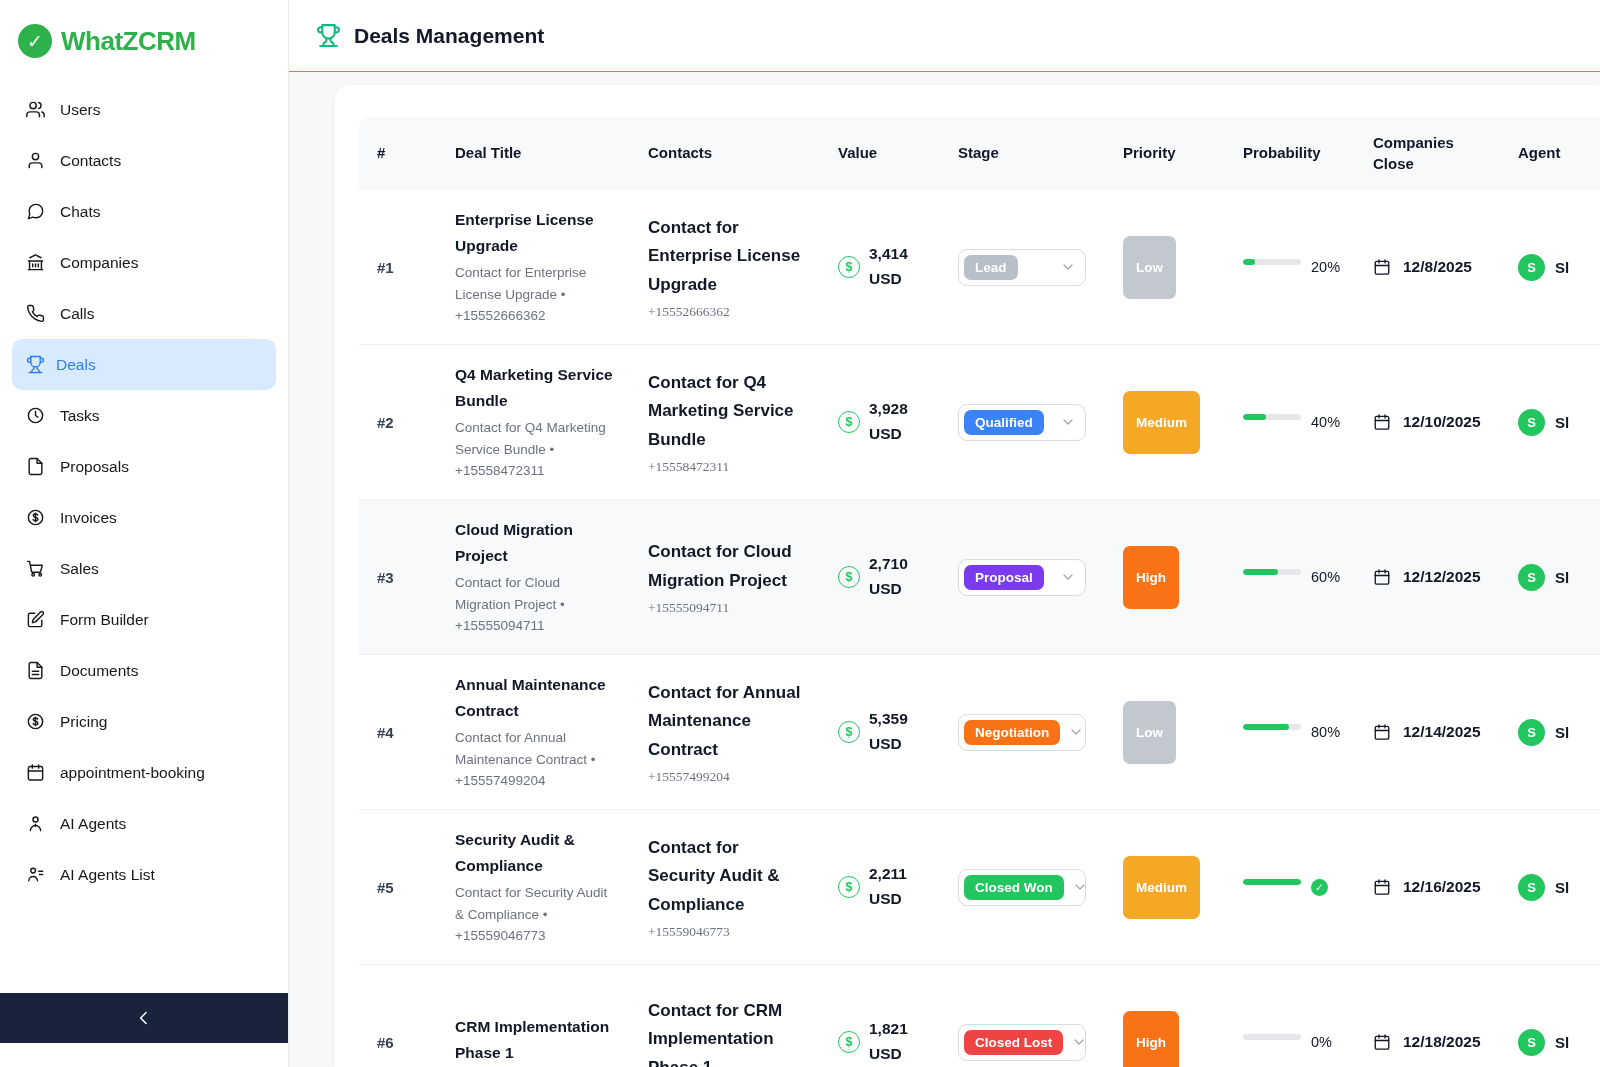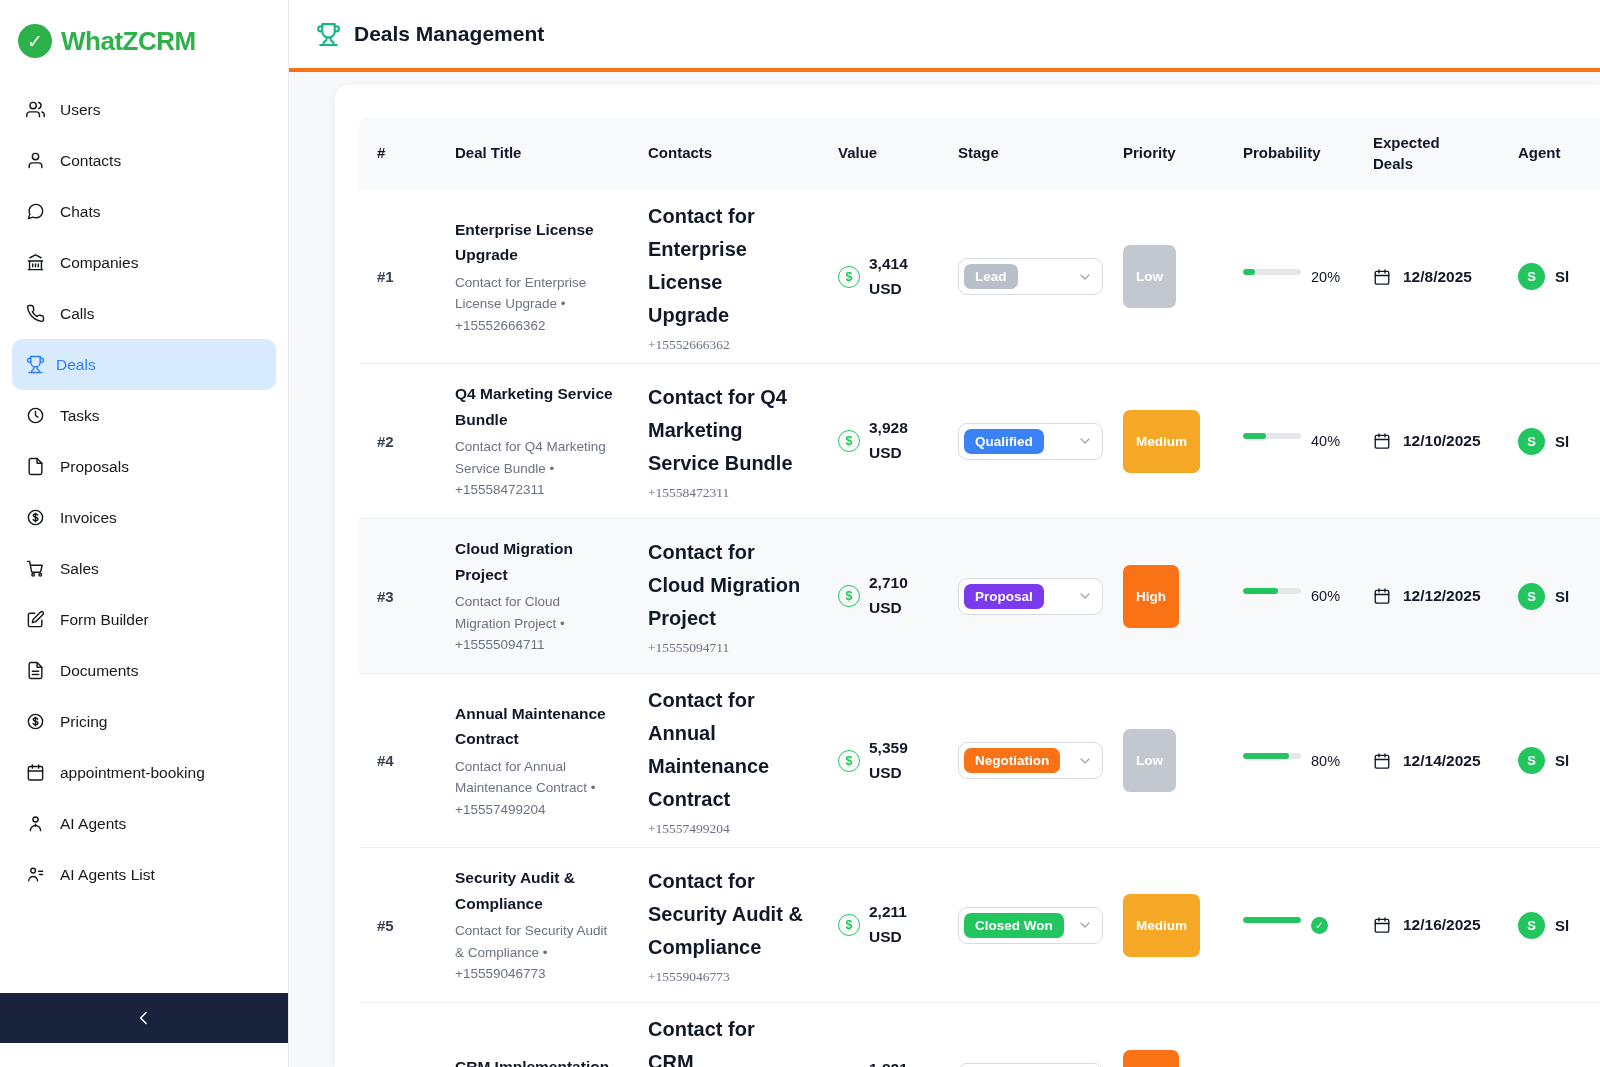--- a/index.html
+++ b/index.html
@@ -21,52 +21,52 @@
   .nav-icon { width:19px; height:19px; flex:none; color:#15181d; }
   .nav-item.active .nav-icon { color:#2f7df6; }
   .nav-icon svg { width:100%; height:100%; display:block; }
   .collapse-bar { position:absolute; left:0; right:0; bottom:24px; height:50px; background:#19233b;
     color:#fff; display:flex; align-items:center; justify-content:center; cursor:pointer; }
   .collapse-bar .chev-left { width:20px; height:20px; }
   .collapse-bar svg { width:100%; height:100%; display:block; }
 
   
   .main { flex:1; min-width:0; display:flex; flex-direction:column; }
-  .topbar { height:72px; flex:none; background:#fff; border-bottom:4px solid #f97316;
+  .topbar { height:72px; flex:none; background:#fff; border-bottom:1px solid #f97316;
     display:flex; align-items:center; gap:13px; padding:0 27px; }
   .trophy-hdr { width:25px; height:25px; color:#10b981; flex:none; }
   .trophy-hdr svg { width:100%; height:100%; display:block; }
   .page-title { font-size:21px; font-weight:700; color:#111827; }
 
   .content { flex:1; background:#f7f8fa; padding:13px 0 0 46px; min-height:0; }
   .card { background:#fff; height:100%; border-top-left-radius:14px;
     box-shadow:0 1px 10px rgba(16,24,40,.04); padding:32px 0 0 24px; overflow:hidden; }
 
   
   .grid-cols { display:grid; grid-template-columns:78px 193px 190px 120px 165px 120px 130px 145px 160px; }
   .thead { background:#f8f9fb; border-radius:10px 10px 0 0; min-height:73px; align-items:center; width:1301px; }
   .th { font-size:15px; font-weight:700; color:#111827; padding:0 34px 0 18px; line-height:1.35; }
   .trow { align-items:center; min-height:155px; border-bottom:1px solid #f0f1f4; width:1301px; padding:10px 0; }
   .trow.alt { background:#f8f9fb; }
   .cell { padding-left:18px; padding-right:16px; }
 
   .deal-num { font-size:15px; font-weight:700; color:#374151; }
   .deal-title { font-size:15.5px; font-weight:700; line-height:1.65; margin-bottom:4px; }
   .deal-sub { font-size:13.5px; color:#6b7280; line-height:1.6; }
-  .contact-name { font-size:20px; font-weight:700; line-height:1.65; margin-bottom:5px; }
+  .contact-name { font-size:17px; font-weight:700; line-height:1.65; margin-bottom:5px; }
   .contact-phone { font-size:13.5px; color:#6b7280;font-family:Liberation Serif, serif; }
 
   .c-value { display:flex; align-items:center; gap:9px; }
   .dollar-icon { width:22px; height:22px; border:1.6px solid #22c55e; color:#22c55e; border-radius:50%;
     display:inline-flex; align-items:center; justify-content:center; font-size:12.5px; font-weight:700; flex:none; }
   .value-text { font-size:15.5px; font-weight:700; line-height:1.6; }
 
   .stage-select { display:inline-flex; align-items:center; justify-content:space-between; gap:8px;
     border:1px solid #d8dbe0; background:#fff; border-radius:9px; padding:5px 9px 5px 5px;
-    width:145px; cursor:pointer; }
+    width:128px; cursor:pointer; }
   .stage-badge { color:#fff; font-size:13.5px; font-weight:600; padding:5px 11px; border-radius:7px; white-space:nowrap; }
   .chev { width:16px; height:16px; color:#9ca3af; flex:none; }
   .chev svg { width:100%; height:100%; display:block; }
 
   .pri-badge { display:inline-block; color:#fff; font-size:13.5px; font-weight:600;
     padding:24px 13px; border-radius:7px; white-space:nowrap; }
 
   .c-prob { display:flex; align-items:flex-start; gap:10px; }
   .track { width:58px; height:6px; background:#e5e7eb; border-radius:4px; overflow:hidden; flex:none; }
   .fill { display:block; height:100%; background:#22c55e; border-radius:4px; }
@@ -287,21 +287,21 @@
     <div class="content">
       <div class="card">
         <div class="thead grid-cols">
             <div class="th">#</div>
             <div class="th">Deal Title</div>
             <div class="th">Contacts</div>
             <div class="th">Value</div>
             <div class="th">Stage</div>
             <div class="th">Priority</div>
             <div class="th">Probability</div>
-            <div class="th">Expected Deals</div>
+            <div class="th">Companies Close</div>
             <div class="th">Agent</div>
           </div>
         <div>
             <div class="trow grid-cols">
     <div class="cell deal-num">#1</div>
     <div class="cell">
       <div class="deal-title">Enterprise License Upgrade</div>
       <div class="deal-sub">Contact for Enterprise License Upgrade • +15552666362</div>
     </div>
     <div class="cell">

